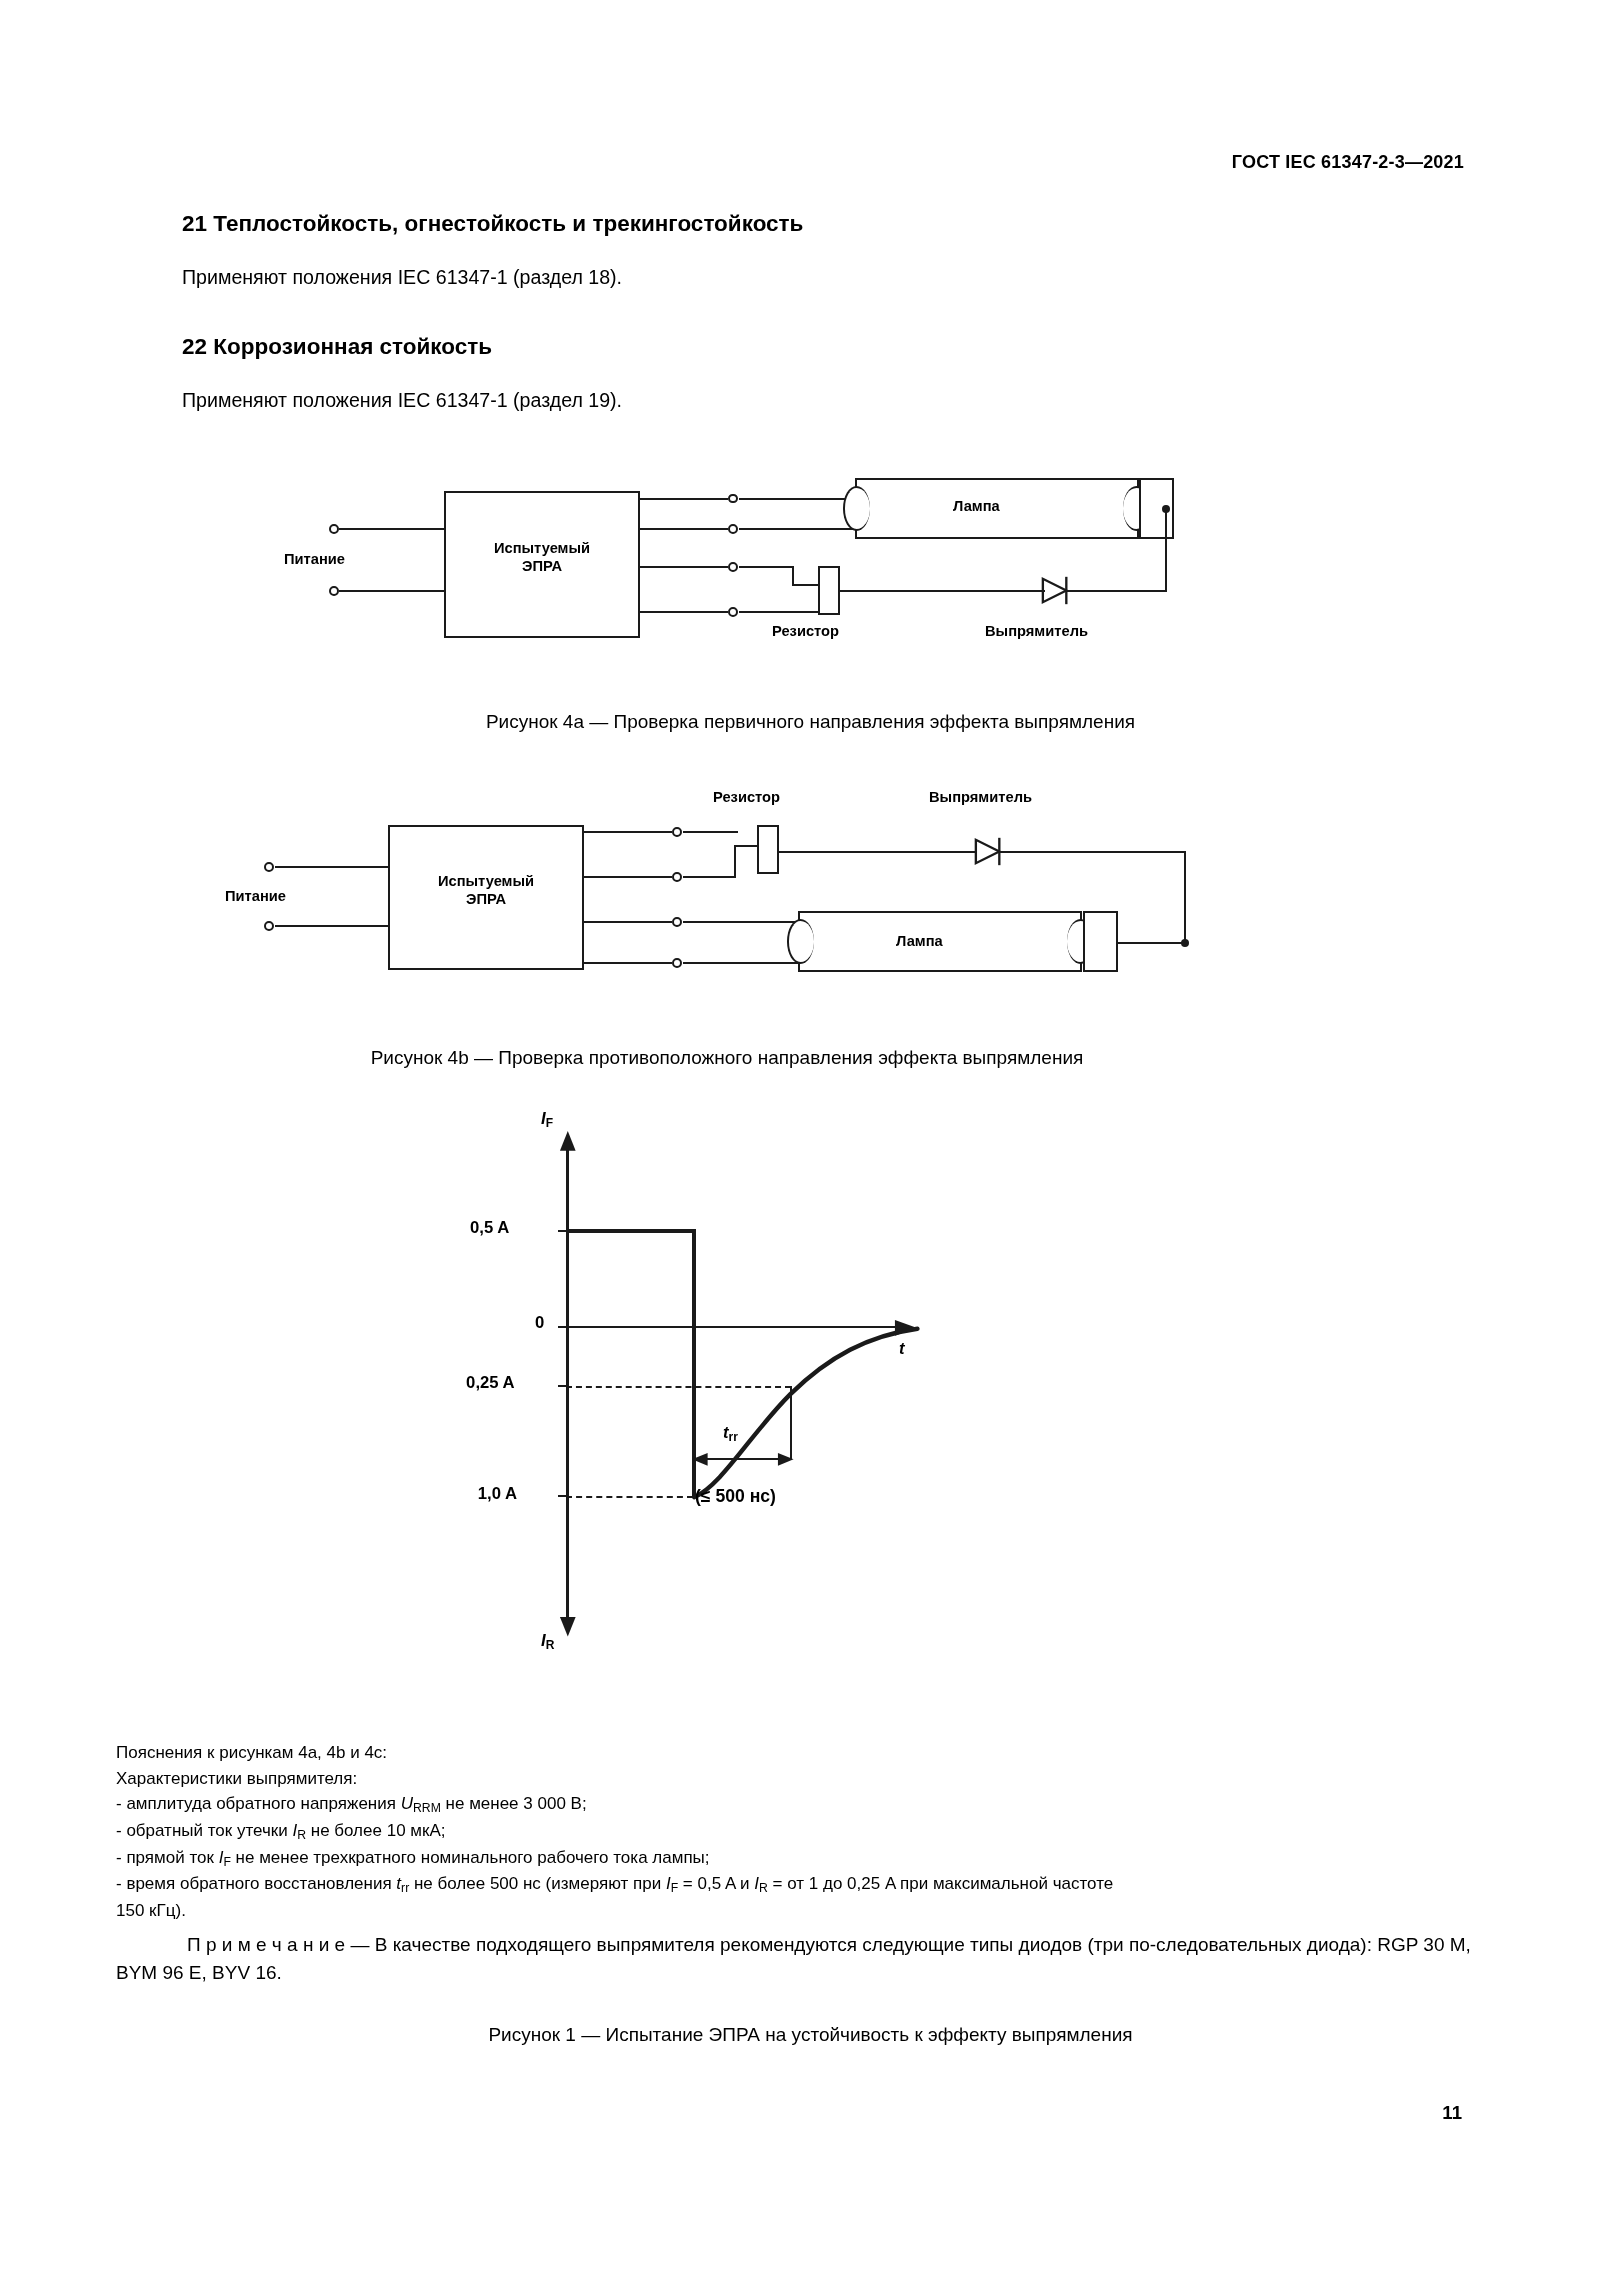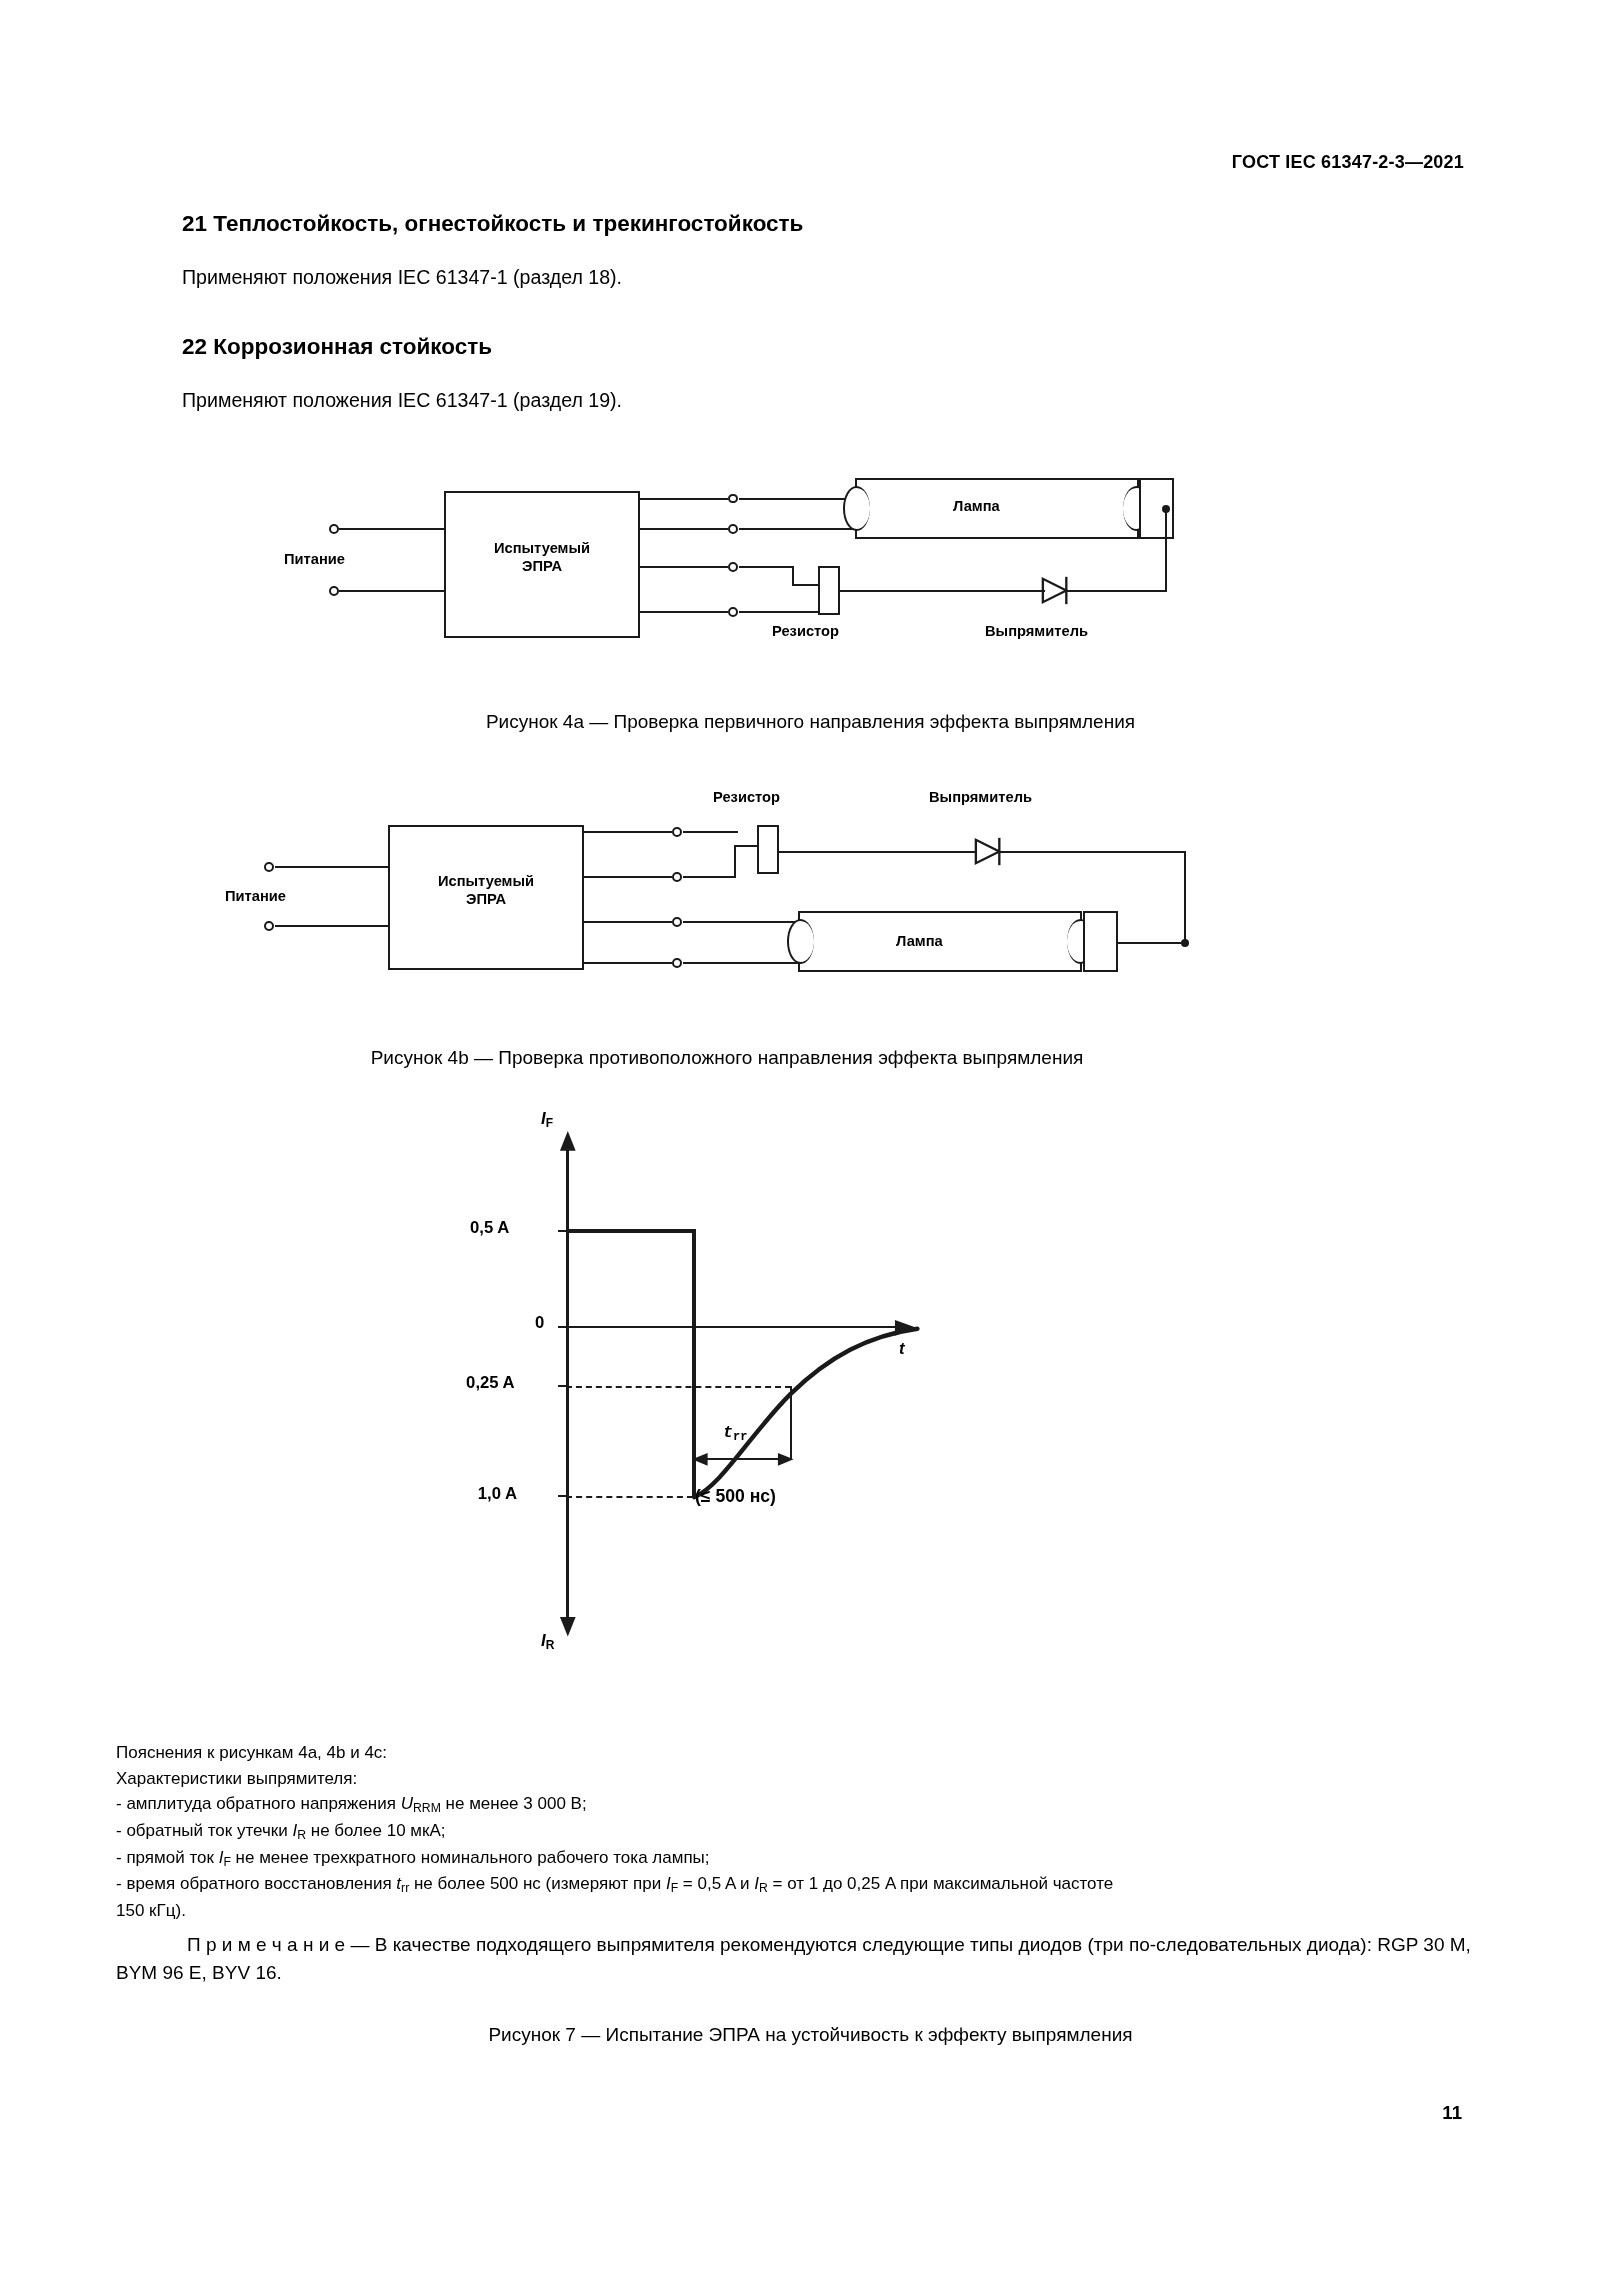--- a/index.html
+++ b/index.html
@@ -349,21 +349,21 @@
     </svg>
 
     <div class="axis" style="left:320px; top:261px; width:2px; height:73px;"></div>
     <div class="axis" style="left:223px; top:333px; width:98px; height:2px;"></div>
     <svg style="position:absolute; left:222px; top:326px;" width="17.6" height="16.7" viewBox="0 0 18 17">
       <polygon points="0,8.5 16,2 16,15" fill="#1a1a1a"></polygon>
     </svg>
     <svg style="position:absolute; left:306px; top:326px;" width="17.6" height="16.7" viewBox="0 0 18 17">
       <polygon points="18,8.5 2,2 2,15" fill="#1a1a1a"></polygon>
     </svg>
-    <div class="tick-lbl" style="left:253px; top:298px;font-family:Liberation Mono, monospace;">
+    <div class="tick-lbl" style="left:253px; top:298px;">
       <span class="ital">t</span><sub>rr</sub>
     </div>
     <div class="tick-lbl" style="left:225px; top:361px; font-size:17.6px;">(≤ 500 нс)</div>
   </div>
 
 
   <div class="explain">
     <div>Пояснения к рисункам 4a, 4b и 4c:</div>
     <div>Характеристики выпрямителя:</div>
     <div>
@@ -378,17 +378,17 @@
     <div>
       <span>- время обратного восстановления </span><span class="ital">t</span><sub>rr</sub><span> не более 500 нс (измеряют при </span><span class="ital">I</span><sub>F</sub><span> = 0,5 A и </span><span class="ital">I</span><sub>R</sub><span> = от 1 до 0,25 A при максимальной частоте</span>
     </div>
     <div>150 кГц).</div>
   </div>
 
   <div class="note">
     <span style="margin-left:71px;">П р и м е ч а н и е</span><span>  — В качестве подходящего выпрямителя рекомендуются следующие типы диодов (три по-следовательных диода): RGP 30 M, BYM 96 E, BYV 16.</span>
   </div>
 
-  <div class="finalcap">Рисунок 7 — Испытание ЭПРА на устойчивость к эффекту выпрямления</div>
+  <div class="finalcap">Рисунок 1 — Испытание ЭПРА на устойчивость к эффекту выпрямления</div>
 
   <div class="pagenum">11</div>
 </div>
 
 
 </body></html>

